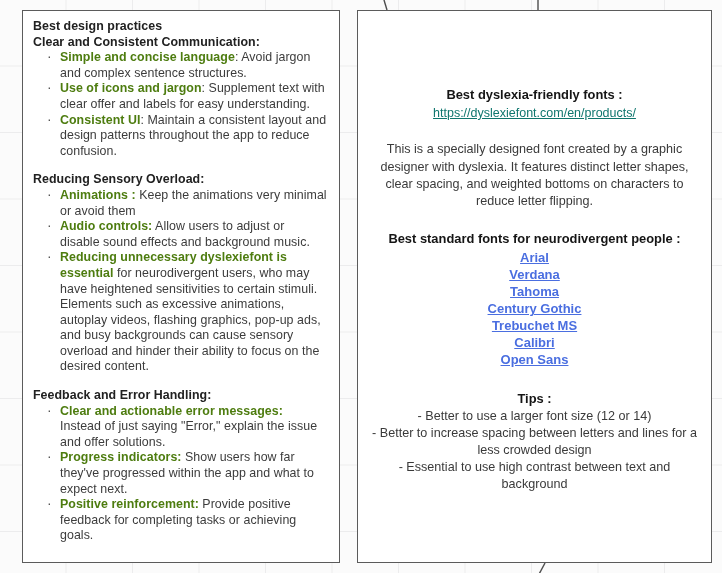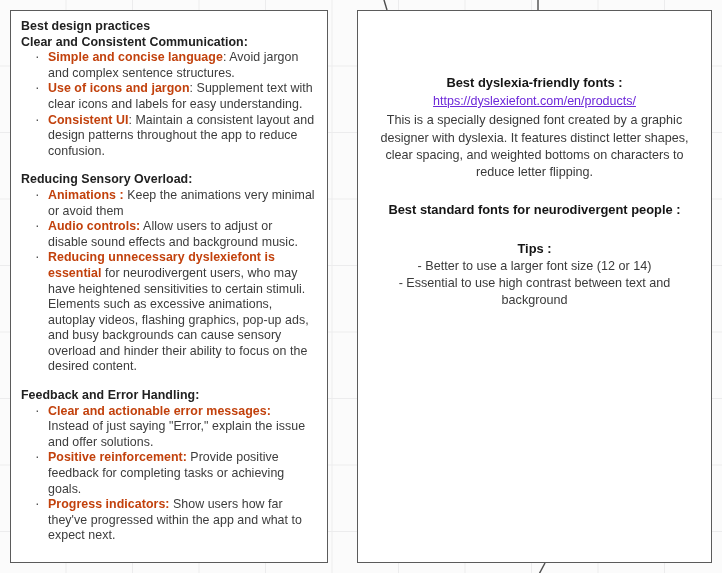--- a/index.html
+++ b/index.html
@@ -24,26 +24,26 @@
 
   
   .panel{
     position:absolute;
     background:#ffffff;
     border:1.6px solid #5b5b5b;
     box-sizing:border-box;
     overflow:hidden;
   }
   #panel-left{
-    left:10px;top:10px;width:318px;height:553px;
+    left:22px;top:10px;width:318px;height:553px;
     padding:8px 12px 0 10px;
   }
   #panel-right{
     left:357px;top:10px;width:355px;height:553px;
-    padding:8px 14px 0 14px;
+    padding:20px 14px 0 14px;
   }
 
   
   .doc{
     color:#3c3c3c;
     font-size:12.4px;
     line-height:15.6px;
     letter-spacing:.05px;
   }
   .doc .h{
@@ -63,44 +63,44 @@
     margin:0;
   }
   ul.bul > li::before{
     content:"·";
     position:absolute;
     left:0;top:-1px;
     color:#555;
     font-size:14px;
     line-height:15.6px;
   }
-  .b{font-weight:bold;color:#c2410c;}
+  .b{font-weight:bold;color:#4d7c0f;}
 
   
   .rdoc{
     color:#3a3a3a;
     font-size:12.6px;
     line-height:17.2px;
     text-align:center;
   }
   .rhead{
     font-weight:bold;
     color:#151515;
     font-size:12.9px;
     display:block;
   }
   .rlink-url{
-    color:#6d28d9;
+    color:#0f766e;
     text-decoration:underline;
     font-size:12.5px;
     display:block;
     margin-top:2px;
     cursor:pointer;
   }
-  .para{margin-top:2px;}
+  .para{margin-top:19px;}
   .fontlist{margin-top:2px;}
   .fontlist a{
     display:block;
     color:#4a6ee0;
     font-weight:bold;
     text-decoration:underline;
     font-size:13px;
     line-height:17px;
     cursor:pointer;
   }
@@ -125,56 +125,66 @@
   <line x1="545" y1="563" x2="537" y2="578" stroke="#4d4d4d" stroke-width="1.4"></line>
 </svg>
 
 <div class="panel" id="panel-left">
   <div class="doc">
     <span class="h">Best design practices</span>
 
     <span class="h">Clear and Consistent Communication:</span>
     <ul class="bul">
       <li><span class="b">Simple and concise language</span><span>: Avoid jargon and complex sentence structures.</span></li>
-      <li><span class="b">Use of icons and jargon</span><span>: Supplement text with clear icons and labels for easy understanding.</span></li>
+      <li><span class="b">Use of icons and jargon</span><span>: Supplement text with clear offer and labels for easy understanding.</span></li>
       <li><span class="b">Consistent UI</span><span>: Maintain a consistent layout and design patterns throughout the app to reduce confusion.</span></li>
     </ul>
 
     <div class="spacer"></div>
 
     <span class="h">Reducing Sensory Overload:</span>
     <ul class="bul">
       <li><span class="b">Animations :</span><span> Keep the animations very minimal or avoid them</span></li>
       <li><span class="b">Audio controls:</span><span> Allow users to adjust or disable sound effects and background music.</span></li>
       <li><span class="b">Reducing unnecessary dyslexiefont is essential</span><span> for neurodivergent users, who may have heightened sensitivities to certain stimuli. Elements such as excessive animations, autoplay videos, flashing graphics, pop-up ads, and busy backgrounds can cause sensory overload and hinder their ability to focus on the desired content.</span></li>
     </ul>
 
     <div class="spacer"></div>
 
     <span class="h">Feedback and Error Handling:</span>
     <ul class="bul">
       <li><span class="b">Clear and actionable error messages:</span><span> Instead of just saying "Error," explain the issue and offer solutions.</span></li>
+      <li><span class="b">Progress indicators:</span><span> Show users how far they've progressed within the app and what to expect next.</span></li>
       <li><span class="b">Positive reinforcement:</span><span> Provide positive feedback for completing tasks or achieving goals.</span></li>
-      <li><span class="b">Progress indicators:</span><span> Show users how far they've progressed within the app and what to expect next.</span></li>
     </ul>
   </div>
 </div>
 
 <div class="panel" id="panel-right">
   <div class="rdoc">
     <div style="height:55px"></div>
 
     <span class="rhead">Best dyslexia-friendly fonts :</span>
     <a class="rlink-url">https://dyslexiefont.com/en/products/</a>
 
     <div class="para">This is a specially designed font created by a graphic designer with dyslexia. It features distinct letter shapes, clear spacing, and weighted bottoms on characters to reduce letter flipping.</div>
 
     <div class="gap-md"></div>
 
     <span class="rhead">Best standard fonts for neurodivergent people :</span>
+    <div class="fontlist">
+      <a>Arial</a>
+      <a>Verdana</a>
+      <a>Tahoma</a>
+      <a>Century Gothic</a>
+      <a>Trebuchet MS</a>
+      <a>Calibri</a>
+      <a>Open Sans</a>
+    </div>
 
     <span class="rhead tips-head">Tips :</span>
     <div>
       <span class="tips-line">- Better to use a larger font size (12 or 14)</span>
+      <span class="tips-line">- Better to increase spacing between letters and lines for a less crowded design</span>
       <span class="tips-line">- Essential to use high contrast between text and background</span>
     </div>
   </div>
 </div>
 
 </body></html>

